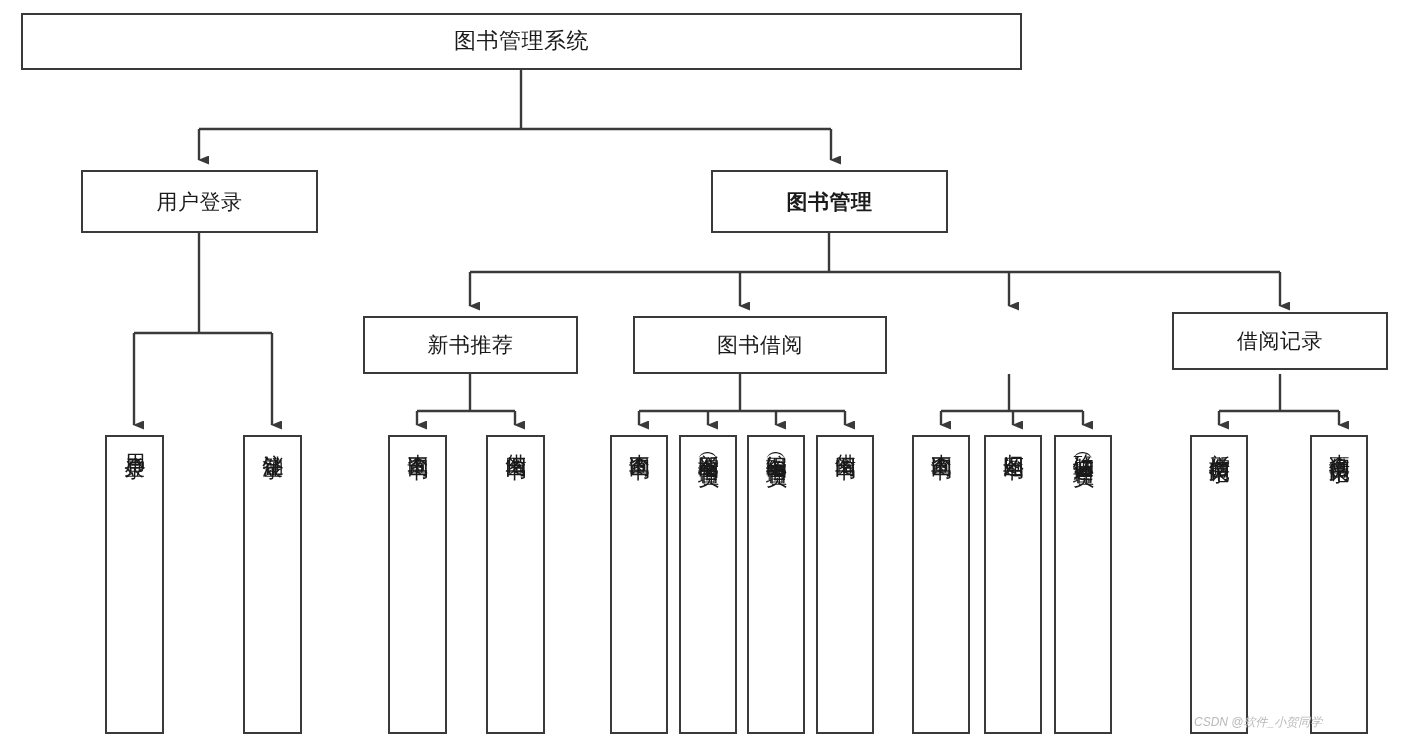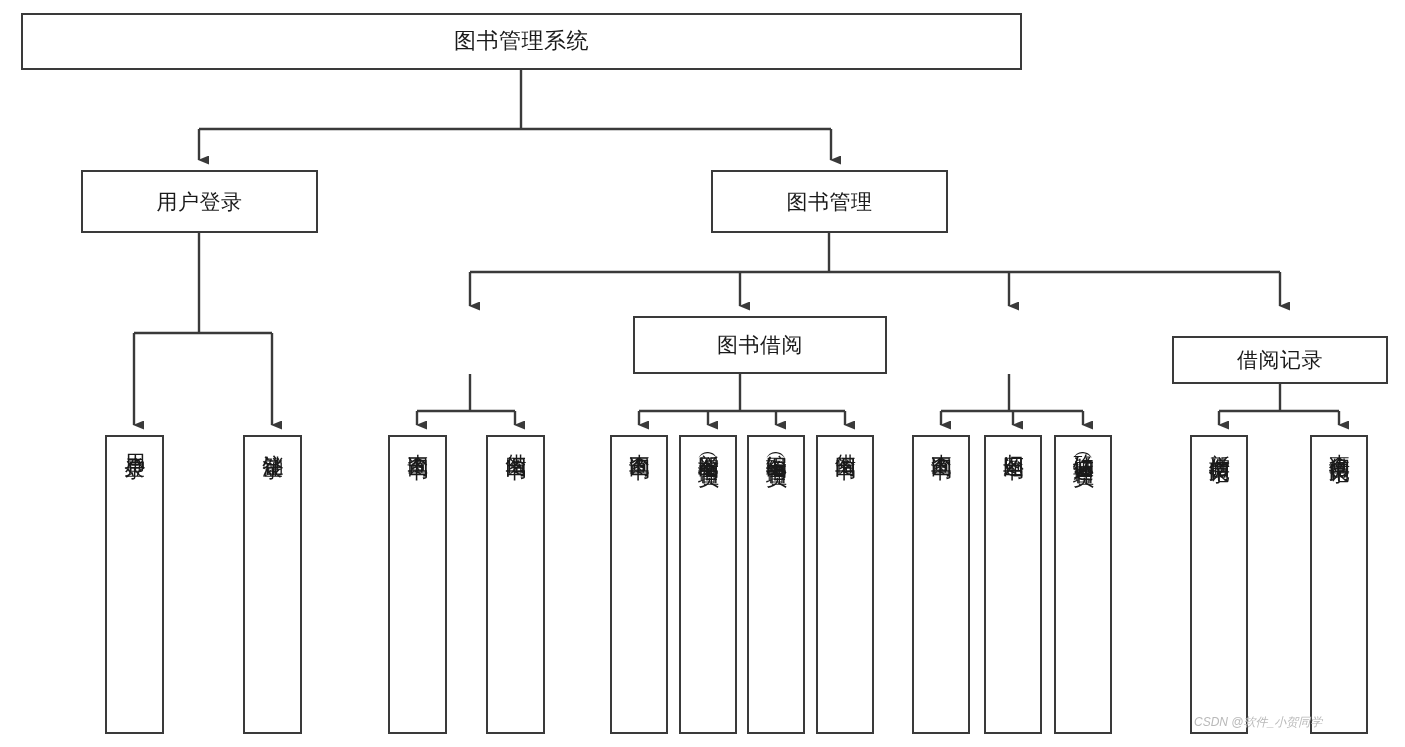--- a/index.html
+++ b/index.html
@@ -143,28 +143,31 @@
     </g>
   </svg>
 
   <div class="node horiz root" style="left: 21px; top: 13px; width: 1001px; height: 57px;">
     <span class="label">图书管理系统</span>
   </div>
 
   <div class="node horiz" style="left: 81px; top: 170px; width: 237px; height: 63px;">
     <span class="label">用户登录</span>
   </div>
-  <div class="node horiz" style="left: 711px; top: 170px; width: 237px; height: 63px;">
+  <div class="node horiz" style="left: 711px; top: 170px; width: 237px; height: 63px; font-weight: bold;">
     <span class="label">图书管理</span>
   </div>
 
+  <div class="node horiz" style="left: 363px; top: 316px; width: 215px; height: 58px;">
+    <span class="label">新书推荐</span>
+  </div>
   <div class="node horiz" style="left: 633px; top: 316px; width: 254px; height: 58px;">
     <span class="label">图书借阅</span>
   </div>
-  <div class="node horiz" style="left: 1172px; top: 336px; width: 216px; height: 48px;">
+  <div class="node horiz" style="left: 1172px; top: 312px; width: 216px; height: 58px;">
     <span class="label">借阅记录</span>
   </div>
 
   <div class="node vert" style="left: 105px; top: 435px; width: 59px; height: 299px;">
     <span class="label">用户登录</span>
   </div>
   <div class="node vert" style="left: 243px; top: 435px; width: 59px; height: 299px;">
     <span class="label">注销登录</span>
   </div>
   <div class="node vert" style="left: 388px; top: 435px; width: 59px; height: 299px;">

